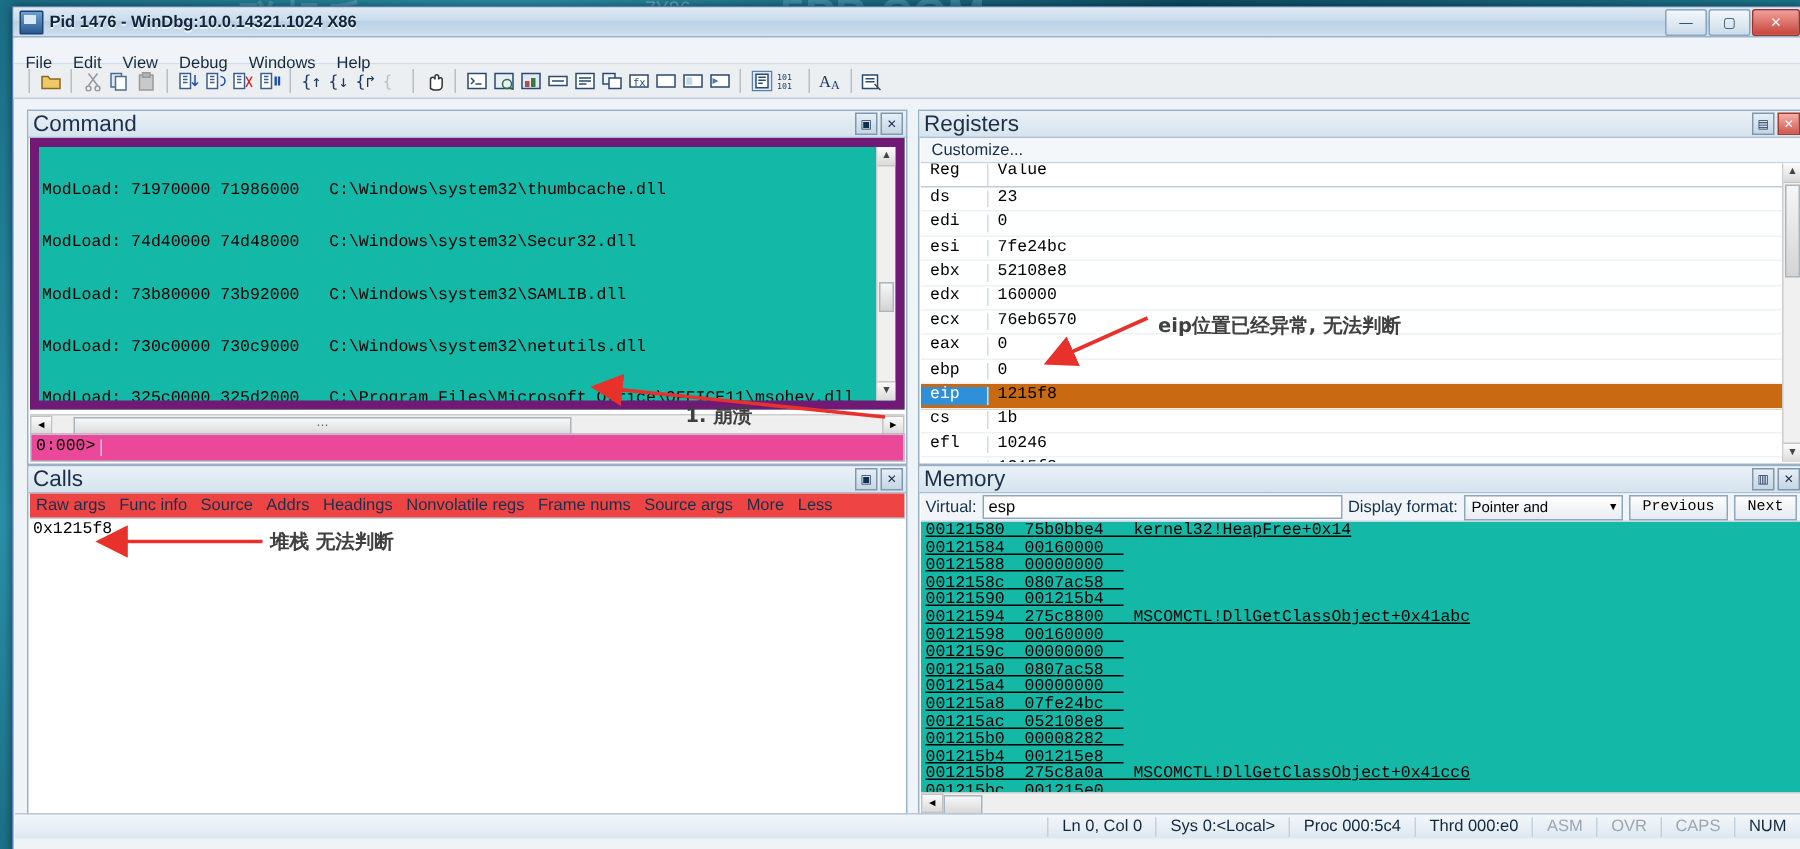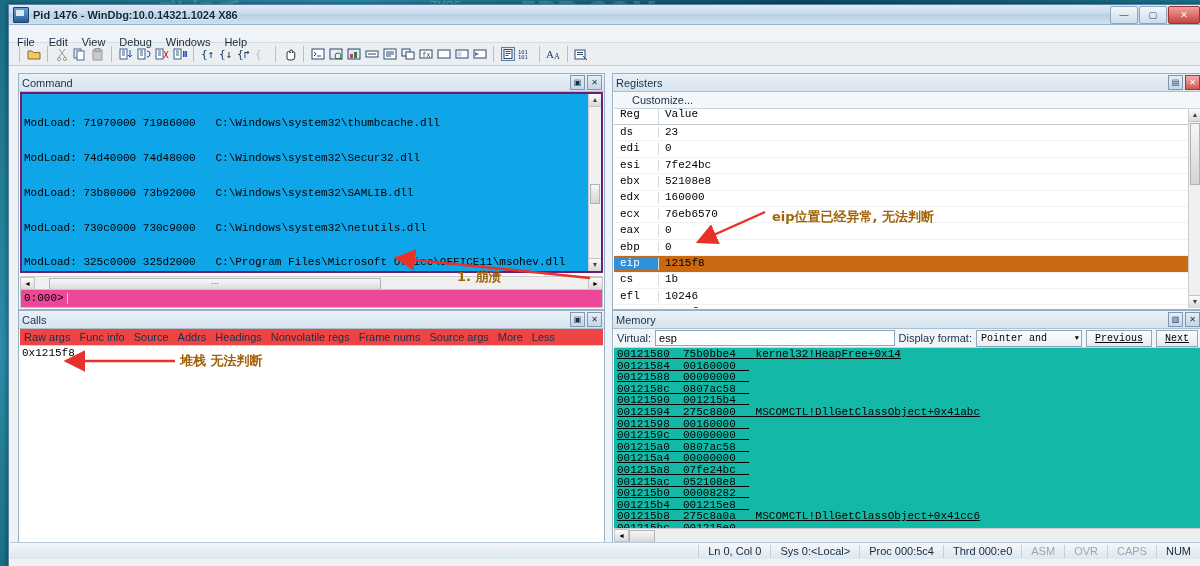--- a/index.html
+++ b/index.html
@@ -37,52 +37,52 @@
   .toolbar{height:22px;background:#eceff2;border-bottom:1px solid #c3ccd4;display:flex;align-items:center;padding-left:6px;gap:1px;}
   .tsep{width:1px;height:16px;background:#b6bec6;margin:0 4px;}
   .tbtn{width:17px;height:17px;display:flex;align-items:center;justify-content:center;
         font-size:10px;color:#2b3d52;line-height:1;}
   .tbtn svg{display:block;}
 
   
   .pane{position:absolute;background:#fff;border:1px solid #9ab0c4;}
   .pane-head{height:17px;background:linear-gradient(#eaf1f7,#d6e3ee);border-bottom:1px solid #aabfd1;
              display:flex;align-items:center;padding:0 3px;position:relative;}
-  .pane-title{font-size:11px;color:#1b3048;}
+  .pane-title{font-size:15px;color:#1b3048;}
   .pane-btns{position:absolute;right:2px;top:1px;display:flex;gap:2px;}
   .pbtn{width:13px;height:13px;border:1px solid #7f98ae;background:linear-gradient(#e6eef5,#c5d6e4);
         display:flex;align-items:center;justify-content:center;font-size:8px;color:#12304e;}
   .pbtn.red{background:linear-gradient(#f4b0aa,#d2564c);border-color:#a23a32;color:#fff;}
 
   .mono{font-family:"Liberation Mono","DejaVu Sans Mono",monospace;font-size:11px;color:#000;white-space:pre;line-height:11.6px;}
 
   
   #cmdPane{left:9px;top:68px;width:585px;height:235px;}
-  .cmd-body{position:absolute;left:1px;top:18px;right:1px;bottom:36px;background:#0ea5e9;overflow:hidden;
-            border:2px solid #701a75;}
+  .cmd-body{position:absolute;left:1px;top:18px;right:1px;bottom:36px;background:#14b8a6;overflow:hidden;
+            border:6px solid #701a75;}
   .cmd-scroll{position:absolute;right:0;top:0;width:12px;bottom:0;background:#f0f0f0;border-left:1px solid #ccc;}
   .sb-arrow{height:12px;background:linear-gradient(#fbfbfb,#dadada);border-bottom:1px solid #c6c6c6;
             font-size:7px;text-align:center;line-height:12px;color:#444;}
   .sb-arrow.bot{position:absolute;bottom:0;left:0;right:0;border-bottom:none;border-top:1px solid #c6c6c6;}
   .sb-thumb{position:absolute;left:1px;right:1px;top:90px;height:18px;background:linear-gradient(#f6f6f6,#d4d4d4);
             border:1px solid #a9b4bd;}
   .cmd-lines{padding:1px 2px;}
   .cmd-hscroll{position:absolute;left:1px;right:1px;bottom:19px;height:13px;background:#f1f1f1;border-top:1px solid #ccc;
                display:flex;align-items:center;}
   .hs-a{width:13px;height:11px;text-align:center;font-size:7px;line-height:11px;background:linear-gradient(#fbfbfb,#dadada);border:1px solid #c3c3c3;}
   .hs-track{flex:1;height:11px;background:#efefef;position:relative;}
   .hs-thumb{position:absolute;left:14px;top:0;width:330px;height:11px;background:linear-gradient(#f8f8f8,#d8d8d8);border:1px solid #a9b4bd;
             text-align:center;font-size:8px;color:#666;line-height:9px;}
   .cmd-input{position:absolute;left:1px;right:1px;bottom:1px;height:17px;background:#ec4899;border:1px solid #b9c7d3;display:flex;align-items:center;}
   .cmd-prompt{padding:0 3px;border-right:1px solid #c9d3db;}
 
   
   #regPane{left:603px;top:68px;width:589px;height:235px;}
   .reg-custom{position:absolute;left:1px;top:18px;right:1px;height:16px;background:#f4f7fa;border-bottom:1px solid #c8d4de;
-              display:flex;align-items:center;padding-left:18px;font-size:11px;color:#17304b;}
+              display:flex;align-items:center;padding-left:7px;font-size:11px;color:#17304b;}
   .reg-body{position:absolute;left:1px;top:35px;right:1px;bottom:1px;background:#fff;overflow:hidden;}
   .reg-hdr{display:flex;height:15px;border-bottom:1px solid #c0ccd6;background:#fff;}
   .reg-row{display:flex;height:15.4px;align-items:center;border-bottom:1px solid #eef2f5;}
   .reg-c1{width:45px;padding-left:6px;border-right:1px solid #d4dde5;box-sizing:border-box;}
   .reg-c2{padding-left:6px;flex:1;}
   .reg-row.sel .reg-c1{background:#2f8fd8;color:#fff;}
   .reg-row.sel{background:#c96a12;}
   .reg-row.sel .reg-c2{color:#000;}
   .reg-scroll{position:absolute;right:0;top:0;width:12px;bottom:0;background:#f0f0f0;border-left:1px solid #ccc;}
 
@@ -93,35 +93,35 @@
   .calls-body{position:absolute;left:1px;top:35px;right:1px;bottom:1px;background:#fff;padding:2px 2px;}
 
   
   #memPane{left:603px;top:305px;width:589px;height:232px;}
   .mem-bar{position:absolute;left:1px;top:18px;right:1px;height:18px;background:#f1f5f9;border-bottom:1px solid #c8d4de;
            display:flex;align-items:center;gap:4px;padding:0 3px;}
   .mem-lbl{font-size:11px;color:#17304b;}
   .mem-input{flex:1;height:14px;background:#fff;border:1px solid #8fa7bb;font-size:11px;padding:0 3px;
              font-family:"Liberation Sans",sans-serif;color:#000;display:flex;align-items:center;}
   .mem-sel{width:98px;height:15px;background:linear-gradient(#fdfdfd,#e9eef3);border:1px solid #8fa7bb;
-           font-family:Liberation Mono, monospace;font-size:10px;display:flex;align-items:center;
+           font-family:Liberation Sans, sans-serif;font-size:10px;display:flex;align-items:center;
            justify-content:space-between;padding:0 2px 0 4px;}
   .mem-btn{height:15px;padding:0 8px;background:linear-gradient(#fdfdfd,#e4ebf1);border:1px solid #8fa7bb;
-           font-family:"Liberation Mono",monospace;font-size:10px;display:flex;align-items:center;text-decoration:underline;}
+           font-family:"Liberation Mono",monospace;font-size:10px;display:flex;align-items:center;}
   .mem-body{position:absolute;left:1px;top:37px;right:1px;bottom:15px;background:#14b8a6;overflow:hidden;padding:1px 3px;text-decoration:underline;}
   .mem-hs{position:absolute;left:1px;right:1px;bottom:1px;height:13px;background:#f1f1f1;border-top:1px solid #ccc;display:flex;align-items:center;}
 
   
   .statusbar{position:absolute;left:1px;right:1px;bottom:8px;height:16px;background:linear-gradient(#f3f7fa,#dde7f0);
              border-top:1px solid #b9c9d8;display:flex;align-items:center;justify-content:flex-end;font-size:11px;color:#14283c;}
   .st{padding:0 9px;border-left:1px solid #c3d1dd;height:13px;display:flex;align-items:center;}
   .st.dim{color:#9aa7b3;}
 
   
-  .anno{position:absolute;color:#a16207;font-size:13px;font-weight:bold;
+  .anno{position:absolute;color:#404040;font-size:13px;font-weight:bold;
         font-family:"DejaVu Sans",sans-serif;white-space:nowrap;}
   svg.arrow{position:absolute;overflow:visible;}
 </style>
 </head>
 <body>
 
 <div class="desktop-ghost">联想乐</div>
 <div class="desktop-ghost2">7Y86</div>
 <div class="desktop-ghost3">5PB.COM</div>
 

